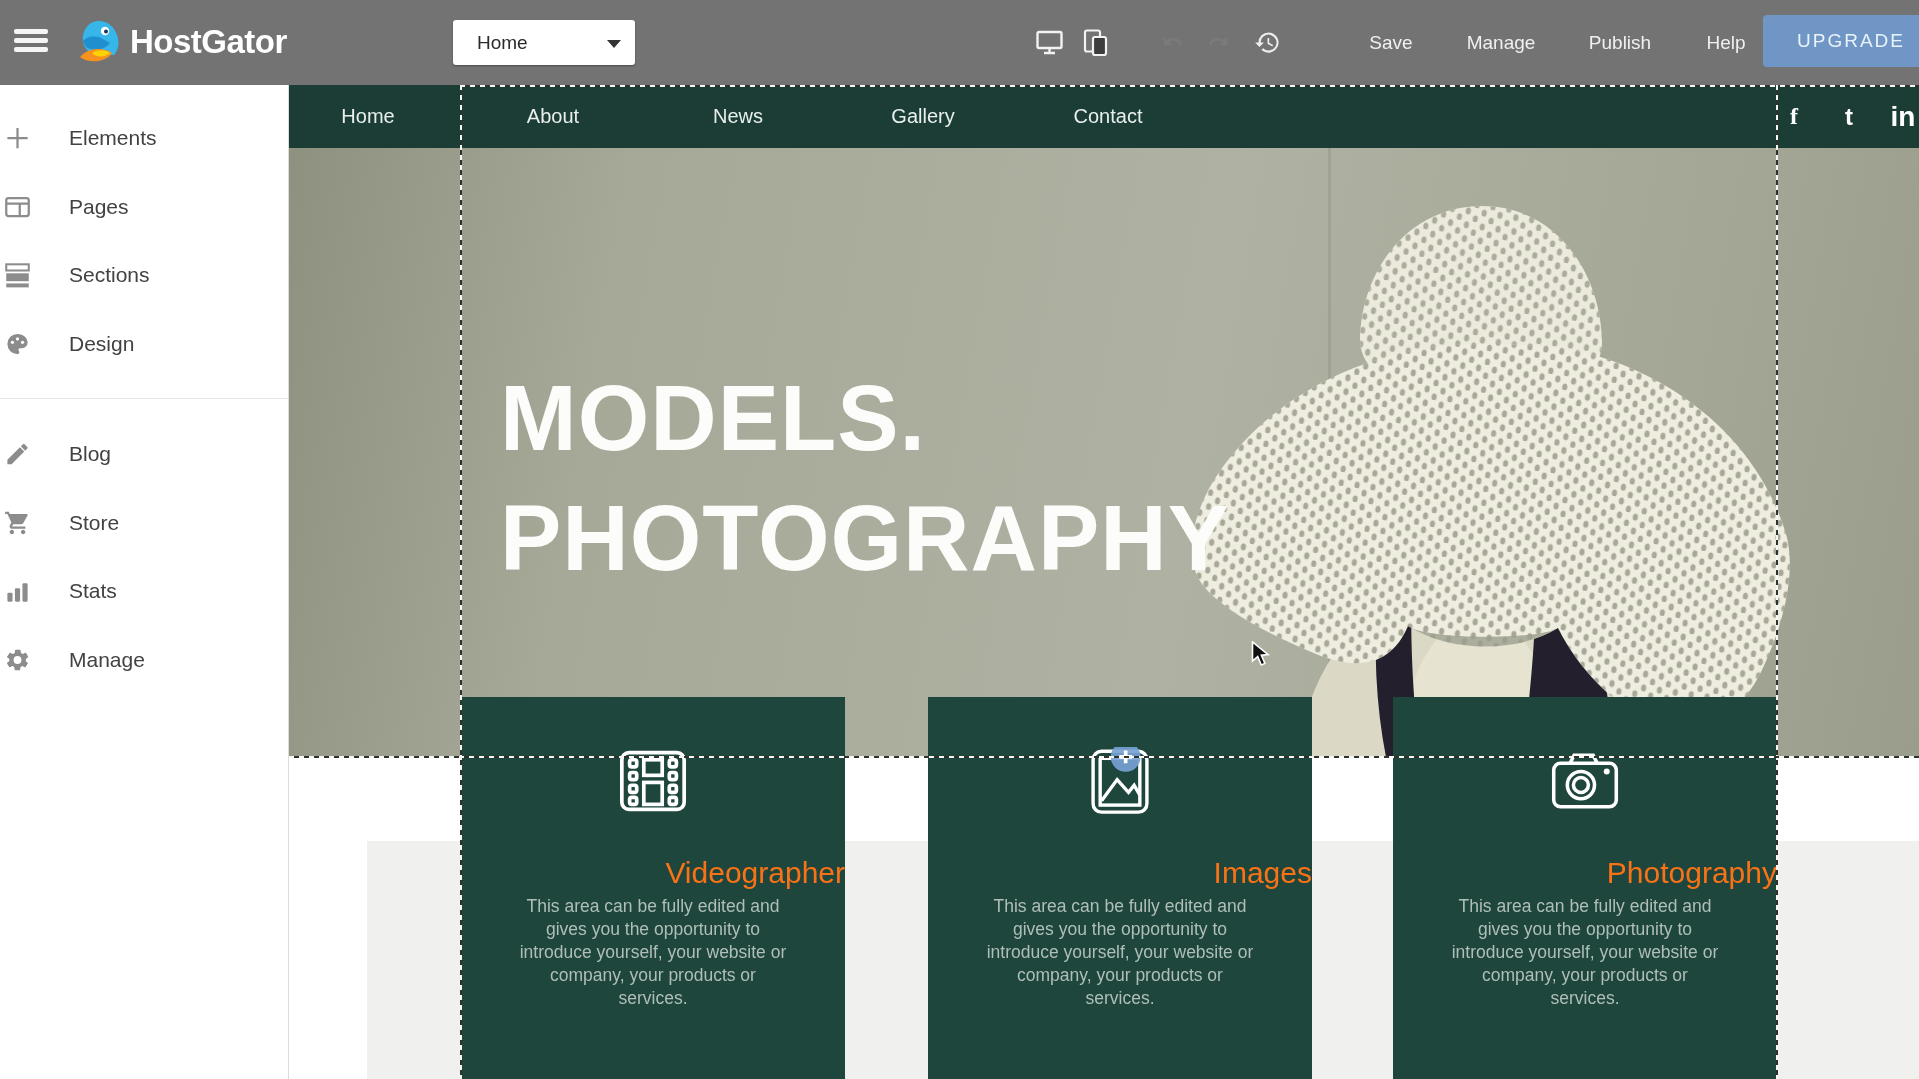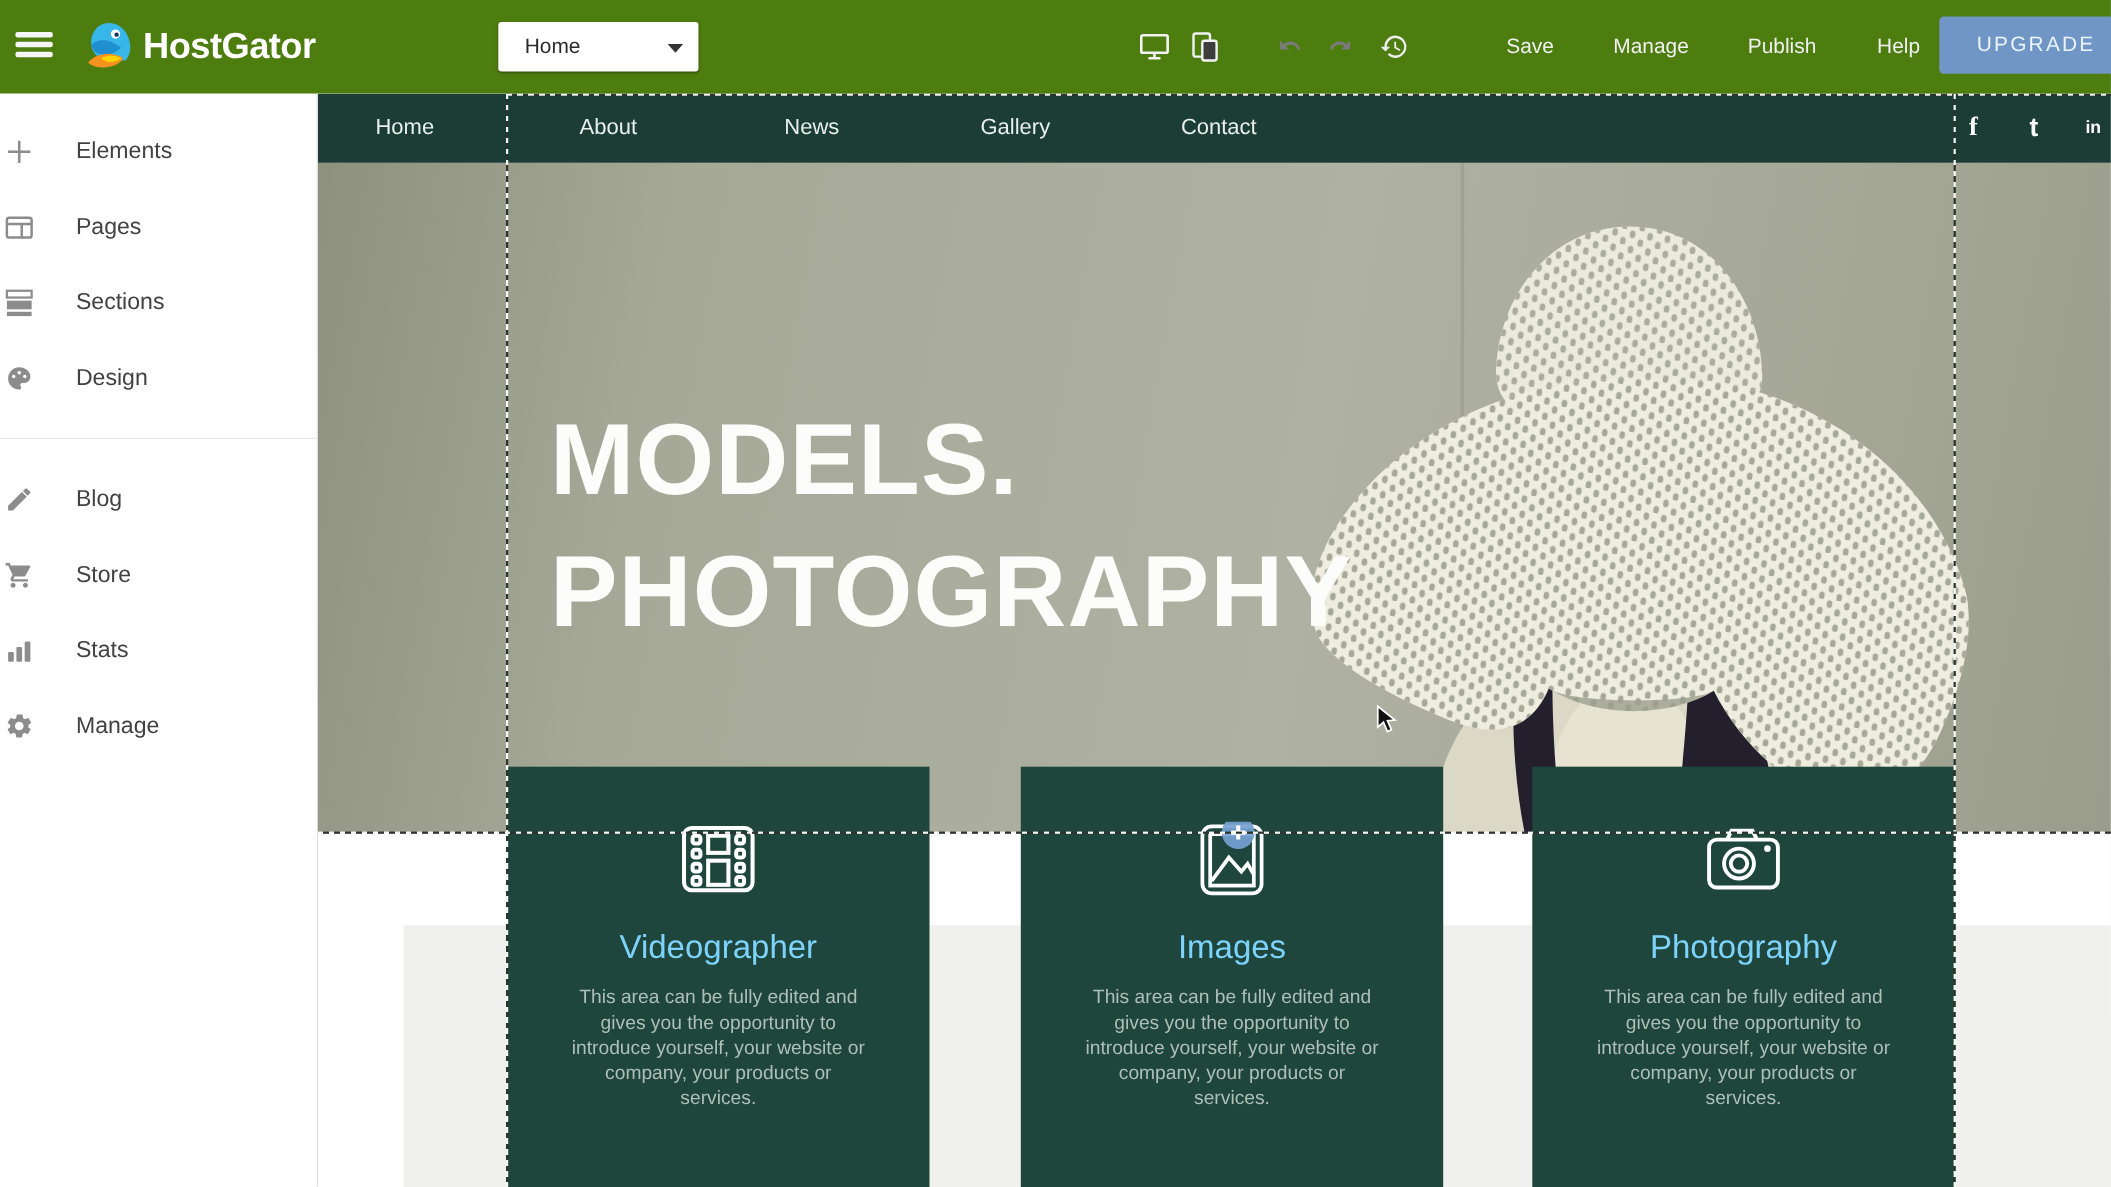--- a/index.html
+++ b/index.html
@@ -1,21 +1,21 @@
 <!DOCTYPE html>
 <html><head>
 <meta charset="utf-8">
 <style>
   * { margin:0; padding:0; box-sizing:border-box; }
   html,body { background:#2f2f2f; }
   body { font-family:"Liberation Sans", sans-serif; }
   .screen { position:relative; width:1919px; height:1079px; overflow:hidden; background:#fff; }
 
   
-  .topbar { position:absolute; left:0; top:0; width:1919px; height:85px; background:#4d7c0f; z-index:60; }
+  .topbar { position:absolute; left:0; top:0; width:1919px; height:85px; background:#737373; z-index:60; }
   .hamburger { position:absolute; left:14px; top:29px; width:34px; height:24px; cursor:pointer; }
   .hamburger span { display:block; width:34px; height:5px; margin-bottom:4px; background:#f5f5f5; border-radius:2px; }
   .logo { position:absolute; left:74px; top:15px; height:54px; display:flex; align-items:center; }
   .logo .wordmark { color:#fff; font-size:33px; font-weight:700; letter-spacing:-0.5px; margin-left:6px; }
   .current-page { position:absolute; left:306px; top:0; height:85px; display:flex; align-items:center; color:#e3e3e3; font-size:19px; }
   .page-select { position:absolute; left:453px; top:20px; width:182px; height:45px; background:#fff; border-radius:3px;
                  display:flex; align-items:center; padding-left:24px; font-size:19px; color:#2b2b2b; cursor:pointer;
                  box-shadow:0 1px 2px rgba(0,0,0,.35); }
   .page-select .caret { position:absolute; right:14px; top:20px; width:0; height:0;
                  border-left:7px solid transparent; border-right:7px solid transparent; border-top:8px solid #333; }
@@ -43,21 +43,21 @@
   .hero { position:absolute; left:0; top:63px; width:1630px; height:609px; z-index:5;
           background:linear-gradient(100deg,#8E9080 0%,#A6A898 20%,#AFB1A2 55%,#A3A595 85%,#9A9C8C 100%); }
   .hero-title { position:absolute; left:211px; top:210px; color:#FCFCFA; font-size:92px; line-height:120px;
                 font-weight:700; letter-spacing:1px; z-index:8; cursor:pointer; }
   .hero-photo { position:absolute; left:861px; top:0; width:769px; height:609px; z-index:6; }
 
   .section-bg { position:absolute; left:78px; top:756px; width:1552px; height:238px; background:#F0F0EF; z-index:4; }
 
   .card { position:absolute; top:612px; width:384px; height:400px; background:#1E463C; z-index:20; text-align:center; cursor:pointer; }
   .card .c-icon { position:absolute; left:50%; top:50px; transform:translateX(-50%); width:68px; height:68px; }
-  .card .c-title { position:absolute; left:0; top:148px; width:100%; color:#7dd3fc; font-size:30px; }
+  .card .c-title { position:absolute; left:0; top:159px; width:100%; color:#f97316; font-size:30px;text-align:right; }
   .card .c-body { position:absolute; left:50%; top:198px; transform:translateX(-50%); width:272px;
                   color:#AFBFB8; font-size:17.5px; line-height:23px; }
   .card1 { left:172px; } .card2 { left:639px; } .card3 { left:1104px; }
 
   
   .dash { position:absolute; z-index:40; pointer-events:none; }
   .dash.v { width:2px; background:repeating-linear-gradient(180deg,#F7F7F4 0 5px,#2A332E 5px 10px); }
   .dash.h { height:2px; background:repeating-linear-gradient(90deg,#F7F7F4 0 5px,#2A332E 5px 10px); }
 
   .cursor { position:absolute; left:962px; top:556px; z-index:70; pointer-events:none; }
@@ -208,21 +208,21 @@
   <main class="canvas">
 
     <nav class="site-nav">
       <div class="nav-item" style="left:79px;">Home</div>
       <div class="nav-item" style="left:264px;">About</div>
       <div class="nav-item" style="left:449px;text-align:right;">News</div>
       <div class="nav-item" style="left:634px;">Gallery</div>
       <div class="nav-item" style="left:819px;">Contact</div>
       <div class="social" style="left:1505px; font-size:24px; font-family:'Liberation Serif',serif;">f</div>
       <div class="social" style="left:1560px; font-size:24px;">t</div>
-      <div class="social" style="left:1614px; font-size:16px;">in</div>
+      <div class="social" style="left:1614px; font-size:28px;">in</div>
     </nav>
 
     <section class="hero">
       <svg class="hero-photo" viewBox="0 0 769 609" width="769" height="609">
         <defs>
           <pattern id="hatdots" width="16" height="14" patternUnits="userSpaceOnUse" patternTransform="rotate(8)">
             <ellipse cx="4" cy="4" rx="2.6" ry="3.5" fill="#8F9180"></ellipse>
             <ellipse cx="12" cy="11" rx="2.6" ry="3.5" fill="#8F9180"></ellipse>
           </pattern>
         </defs>

